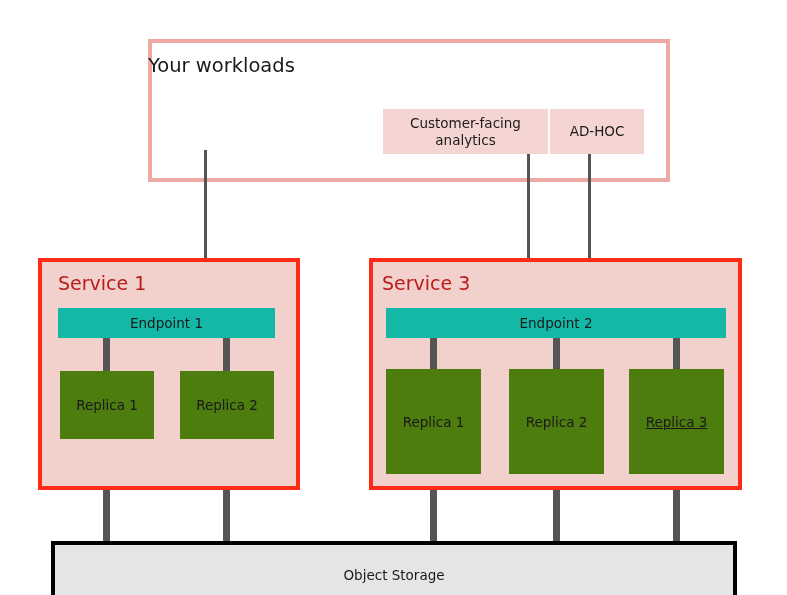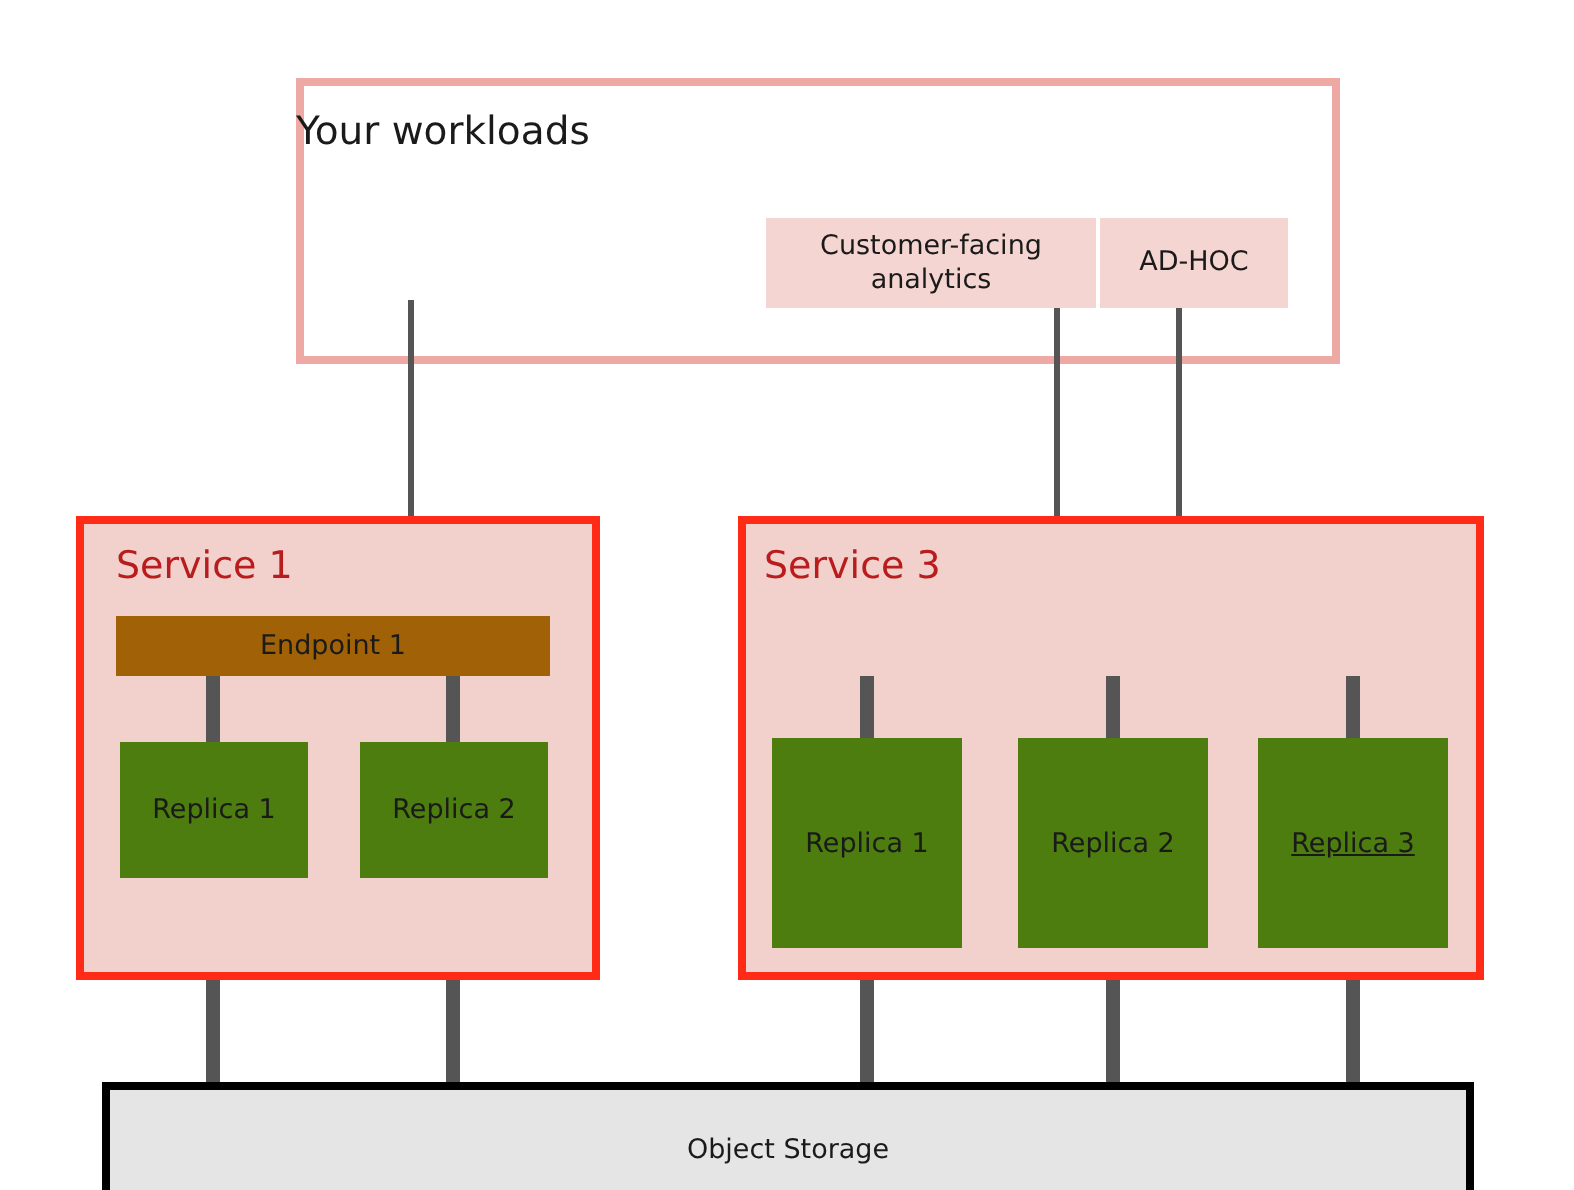--- a/index.html
+++ b/index.html
@@ -78,21 +78,21 @@
     position: absolute;
     font-size: 19px;
     color: #b91c1c;
     white-space: nowrap;
   }
   .service-1-label { left: 58px;  top: 246px; }
   .service-2-label { left: 382px; top: 246px; }
 
   
   .endpoint {
-    background: #a16207;
+    background: #14b8a6;
     font-size: 13.5px;
   }
   .endpoint-1 { left: 58px;  top: 282px; width: 217px; height: 30px; }
   .endpoint-2 { left: 386px; top: 282px; width: 340px; height: 30px; }
 
   
   .replica {
     background: #4d7c0f;
     font-size: 13.5px;
   }
@@ -171,19 +171,20 @@
   <div class="node replica s1-r1">Replica 1</div>
   <div class="node replica s1-r2">Replica 2</div>
 
   <div class="node service-box service-2"></div>
   <div class="service-label service-2-label">Service 3</div>
 
   <div class="connector" style="left:430px; top:312px; height:32px;"></div>
   <div class="connector" style="left:553px; top:312px; height:32px;"></div>
   <div class="connector" style="left:673px; top:312px; height:32px;"></div>
 
+  <div class="node endpoint endpoint-2">Endpoint 2</div>
   <div class="node replica s2-r1">Replica 1</div>
   <div class="node replica s2-r2">Replica 2</div>
   <div class="node replica s2-r3">Replica 3</div>
 
   <div class="node storage-box">Object Storage</div>
 
 </div>
 
 </body></html>

